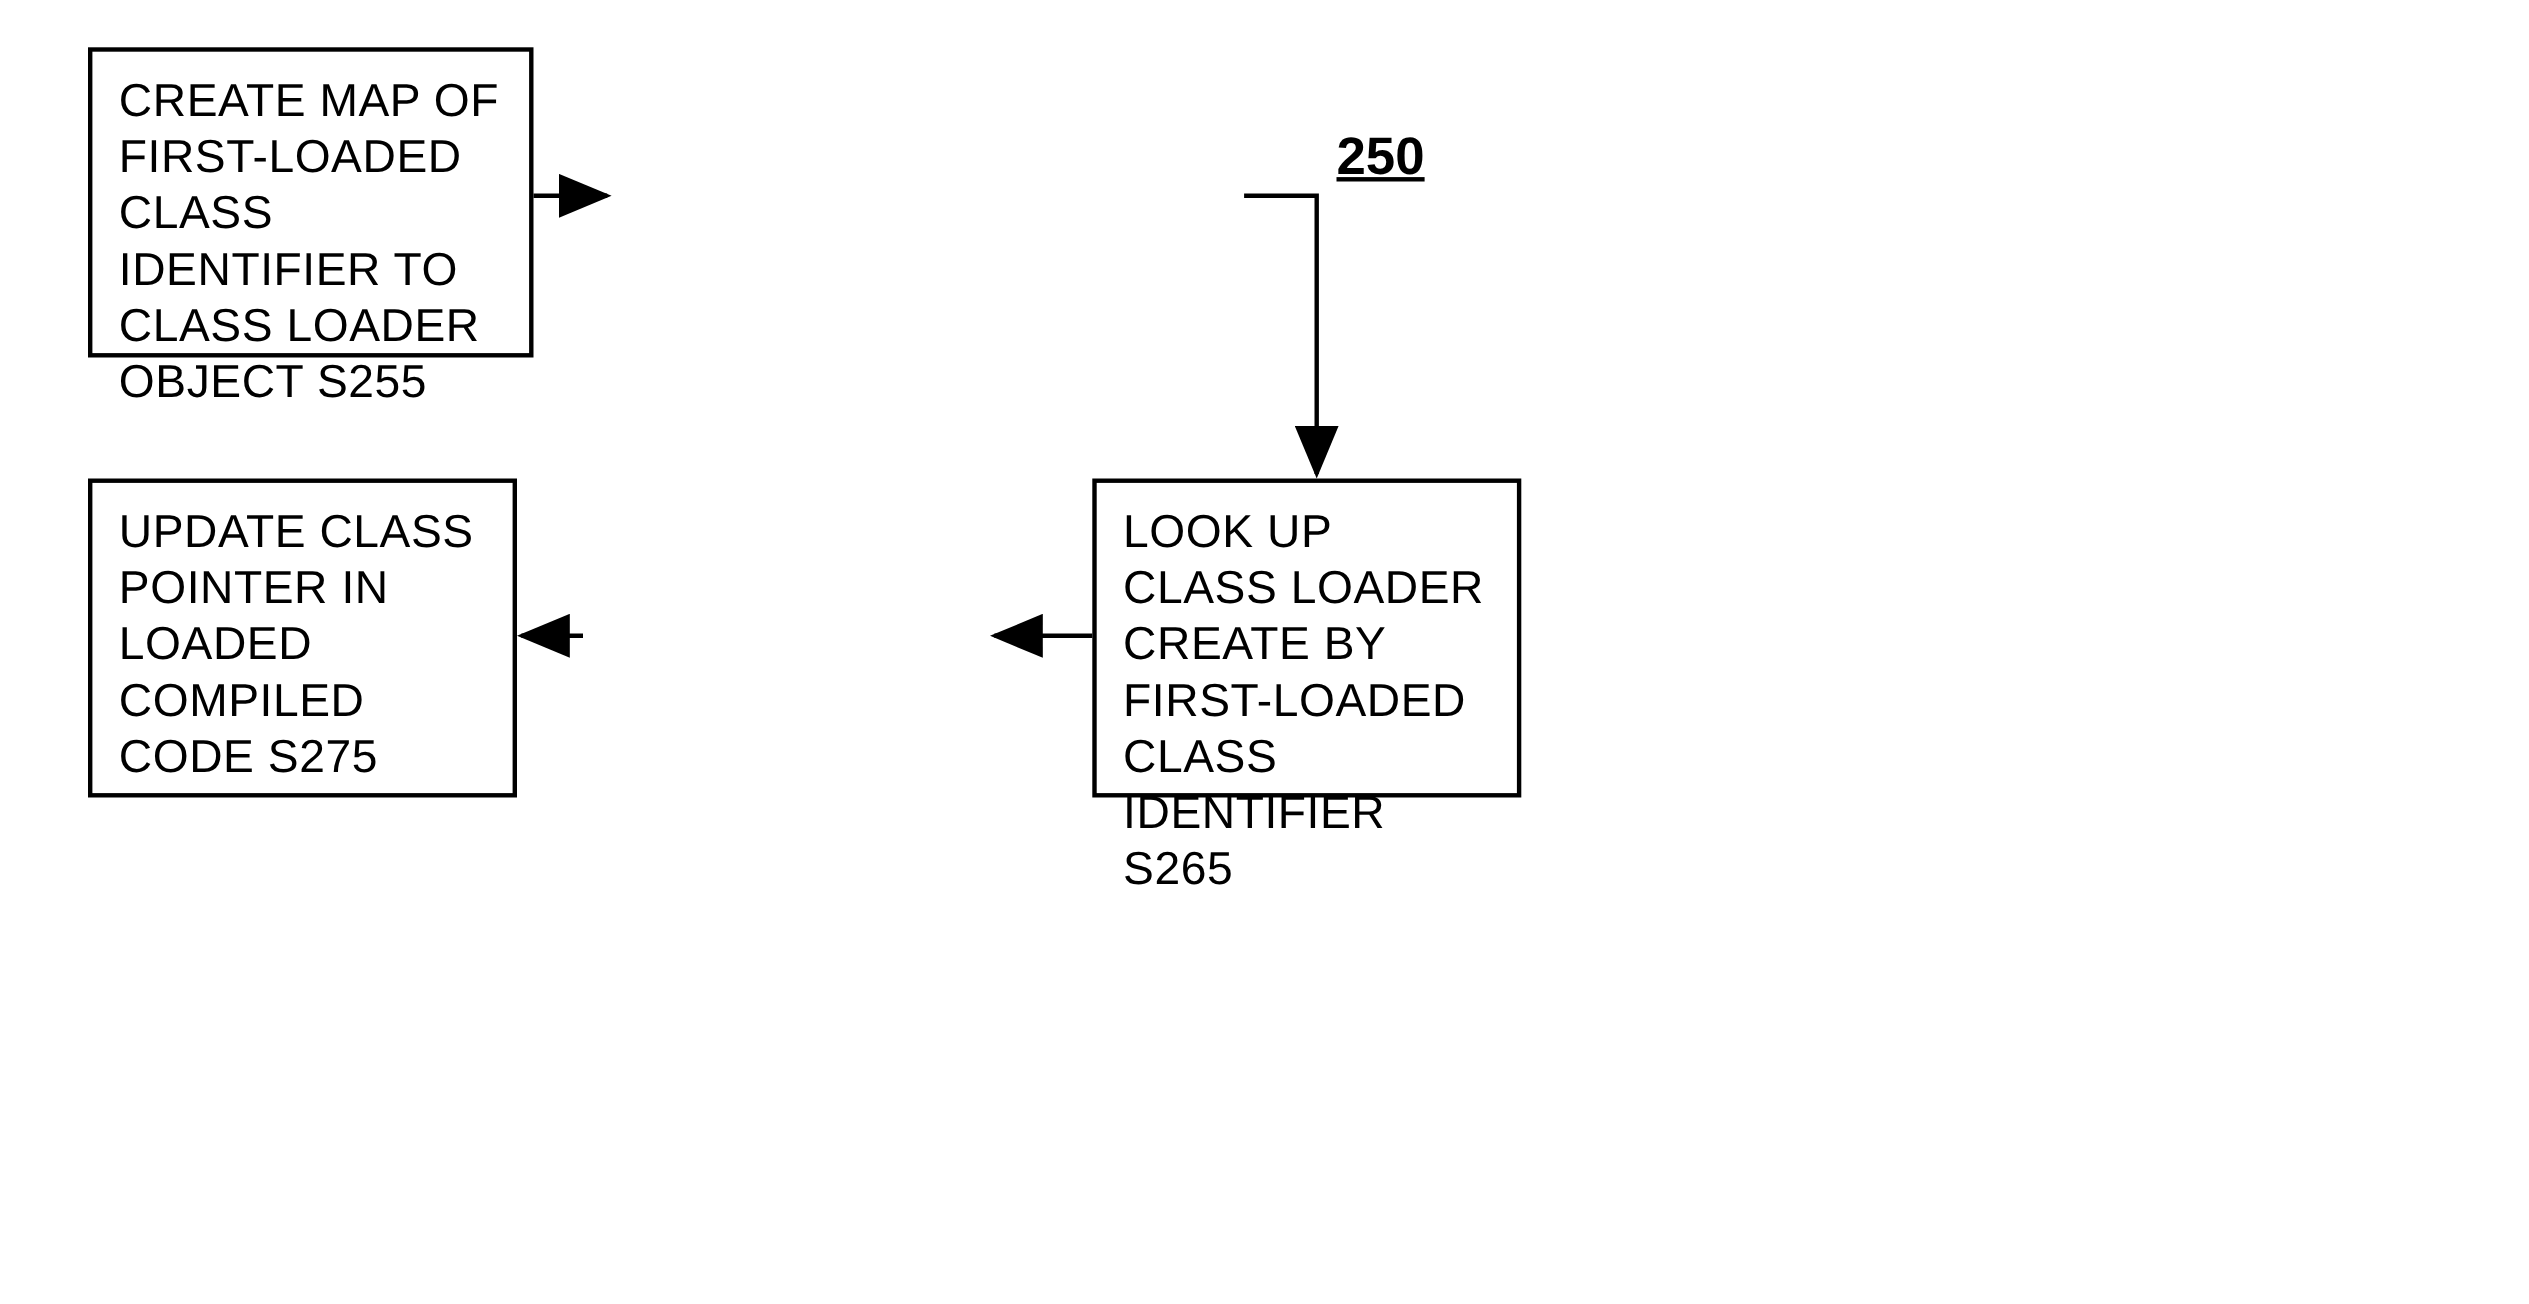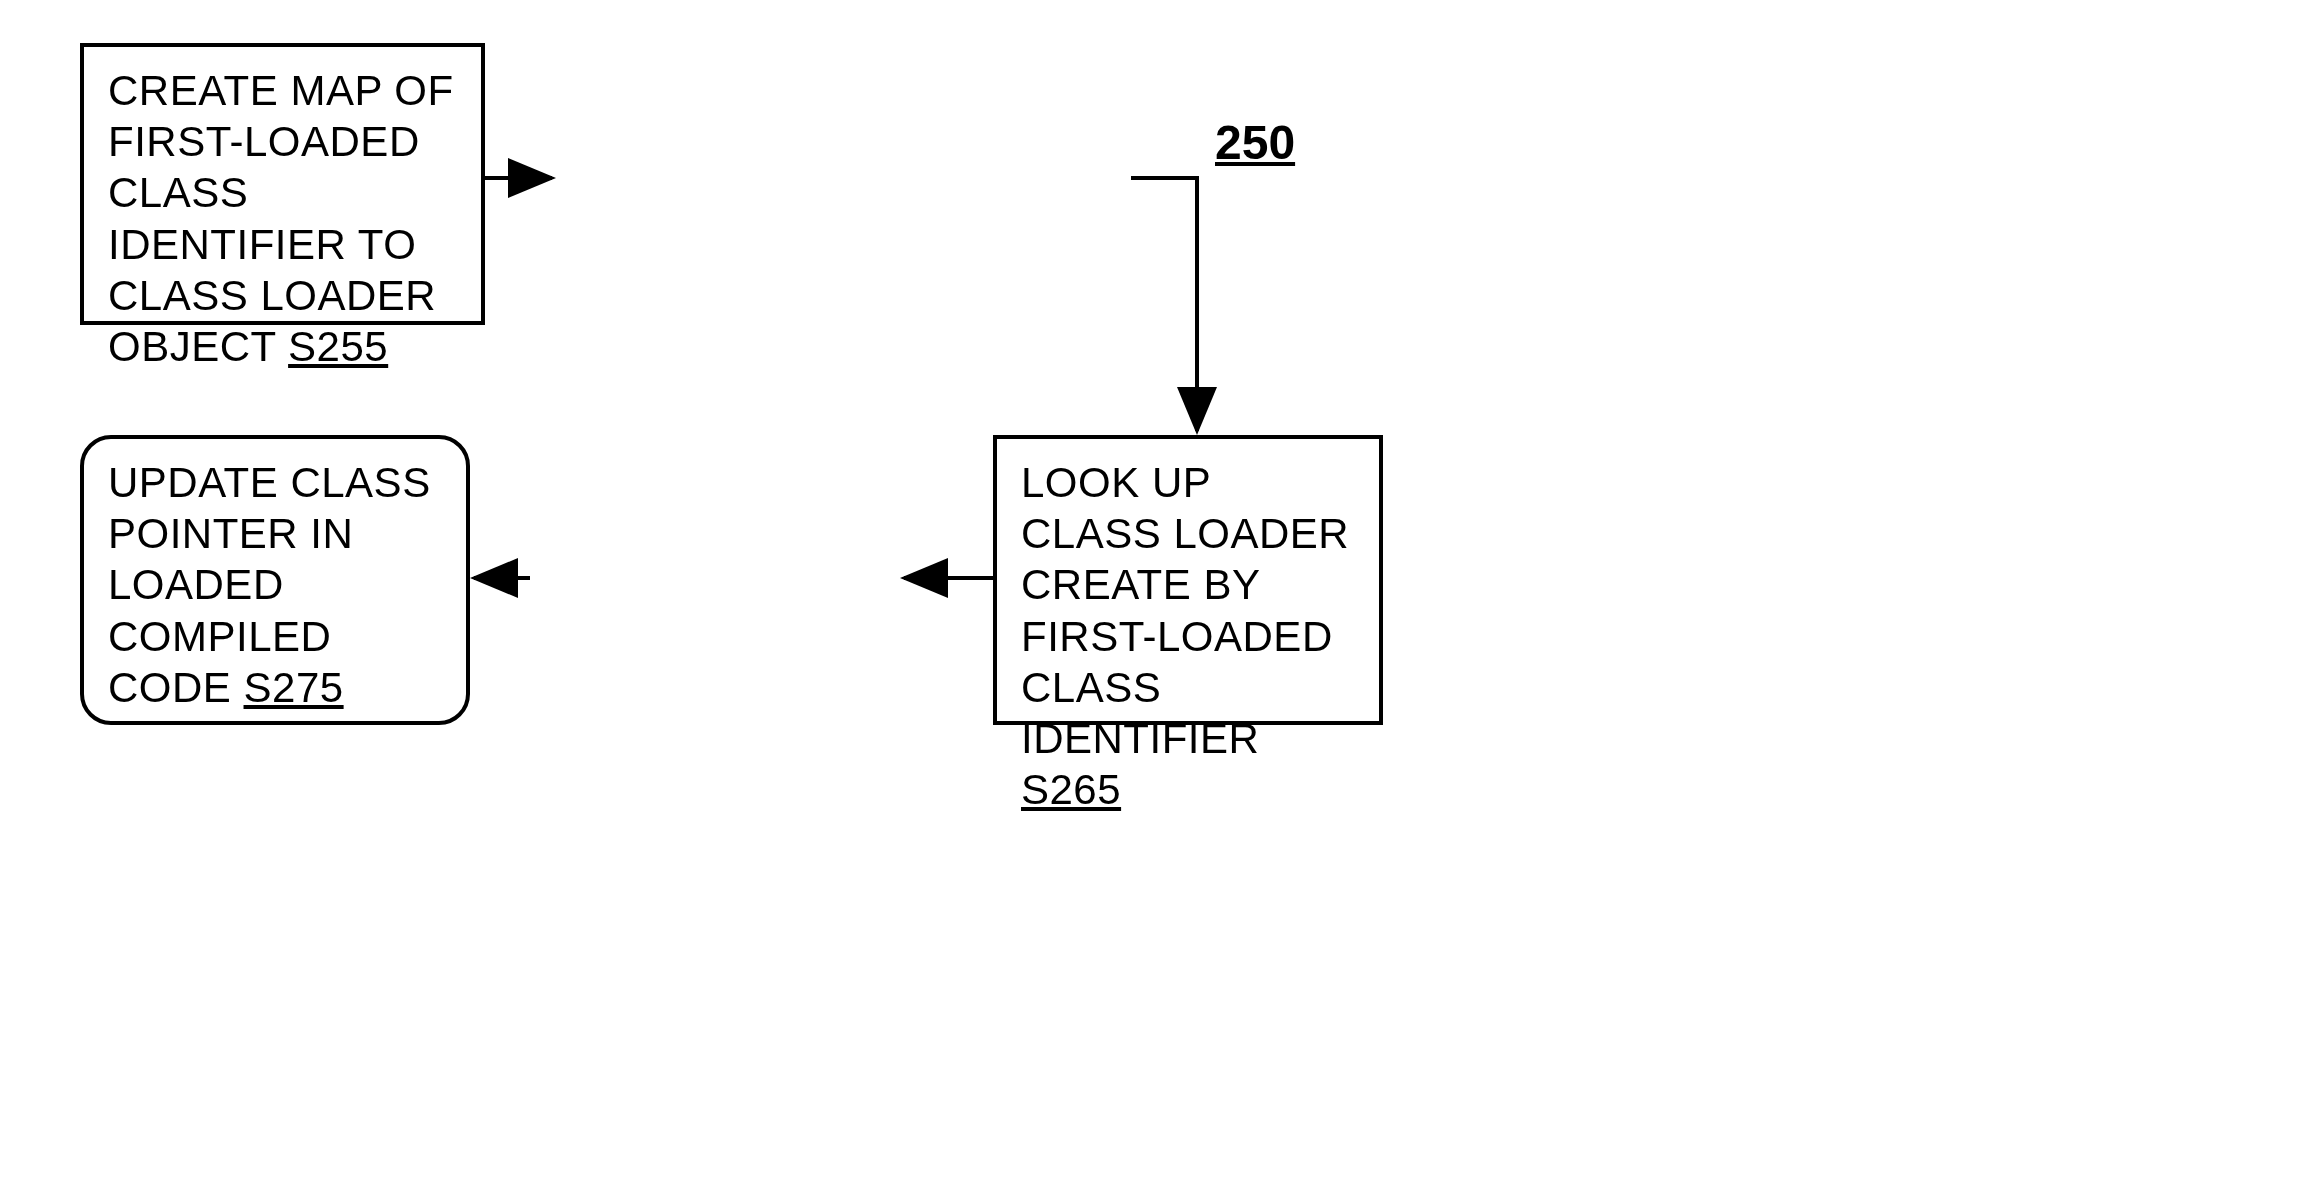--- a/index.html
+++ b/index.html
@@ -16,21 +16,20 @@
   .box {
     position: absolute;
     border: 4px solid #000;
     padding: 18px 24px;
     box-sizing: border-box;
     font-size: 42px;
     line-height: 1.22;
     letter-spacing: 0.5px;
   }
   .step-ref {
-    text-decoration: underline;
   }
   .fignum {
     position: absolute;
     font-size: 48px;
     text-decoration: underline;
     font-weight: 700;
   }
   svg.arrows {
     position: absolute;
     left: 0;
@@ -50,21 +49,21 @@
   <div class="box" style="left:80px; top:43px; width:405px; height:282px;">
     <span>CREATE MAP OF FIRST-LOADED CLASS IDENTIFIER TO CLASS LOADER OBJECT </span><span class="step-ref">S255</span>
   </div>
 
 
   <div class="box" style="left:993px; top:435px; width:390px; height:290px;">
     <span>LOOK UP CLASS LOADER CREATE BY FIRST-LOADED CLASS IDENTIFIER </span><span class="step-ref">S265</span>
   </div>
 
 
-  <div class="box" style="left:80px; top:435px; width:390px; height:290px;border-radius:31px;">
+  <div class="box" style="left:80px; top:435px; width:390px; height:290px;">
     <span>UPDATE CLASS POINTER IN LOADED COMPILED CODE </span><span class="step-ref">S275</span>
   </div>
 
   <svg class="arrows">
     <defs>
       <marker id="arrowhead" markerWidth="12" markerHeight="10" refX="11" refY="5" orient="auto">
         <polygon points="0 0, 12 5, 0 10" fill="#000"></polygon>
       </marker>
     </defs>
 

